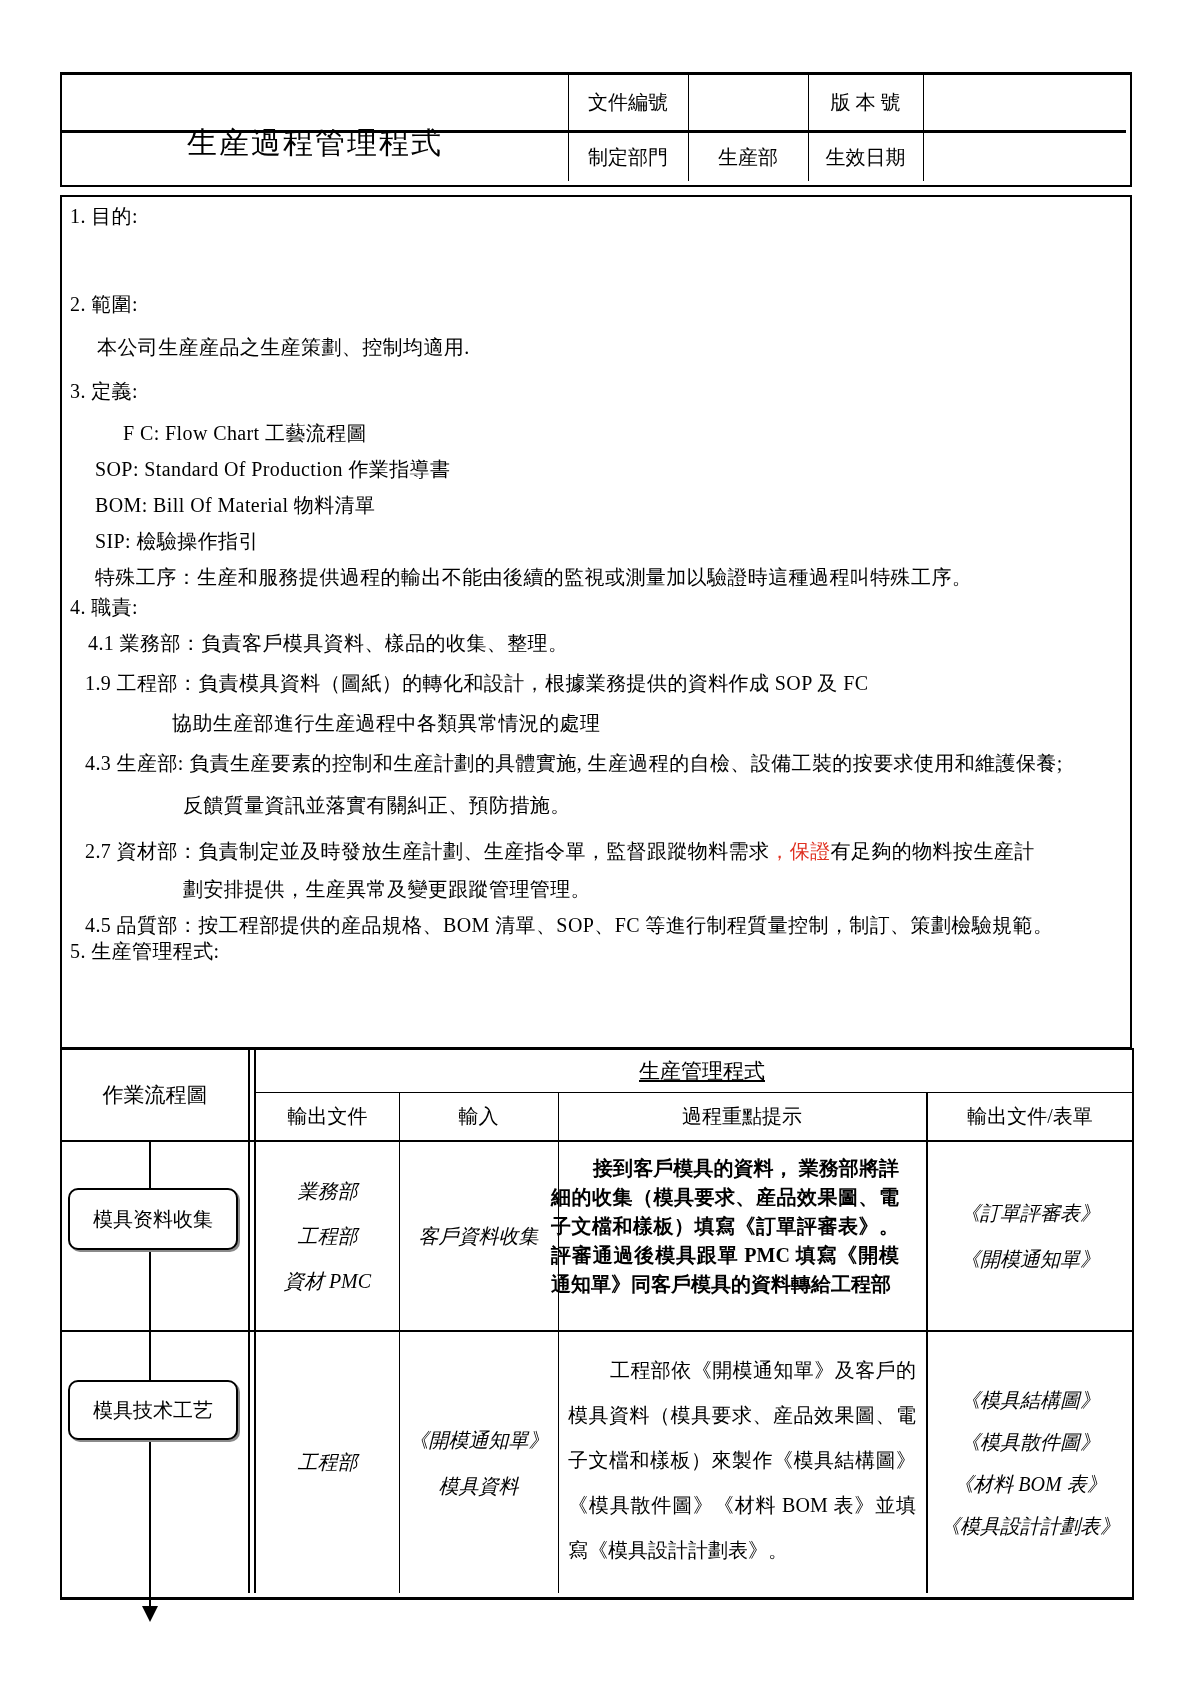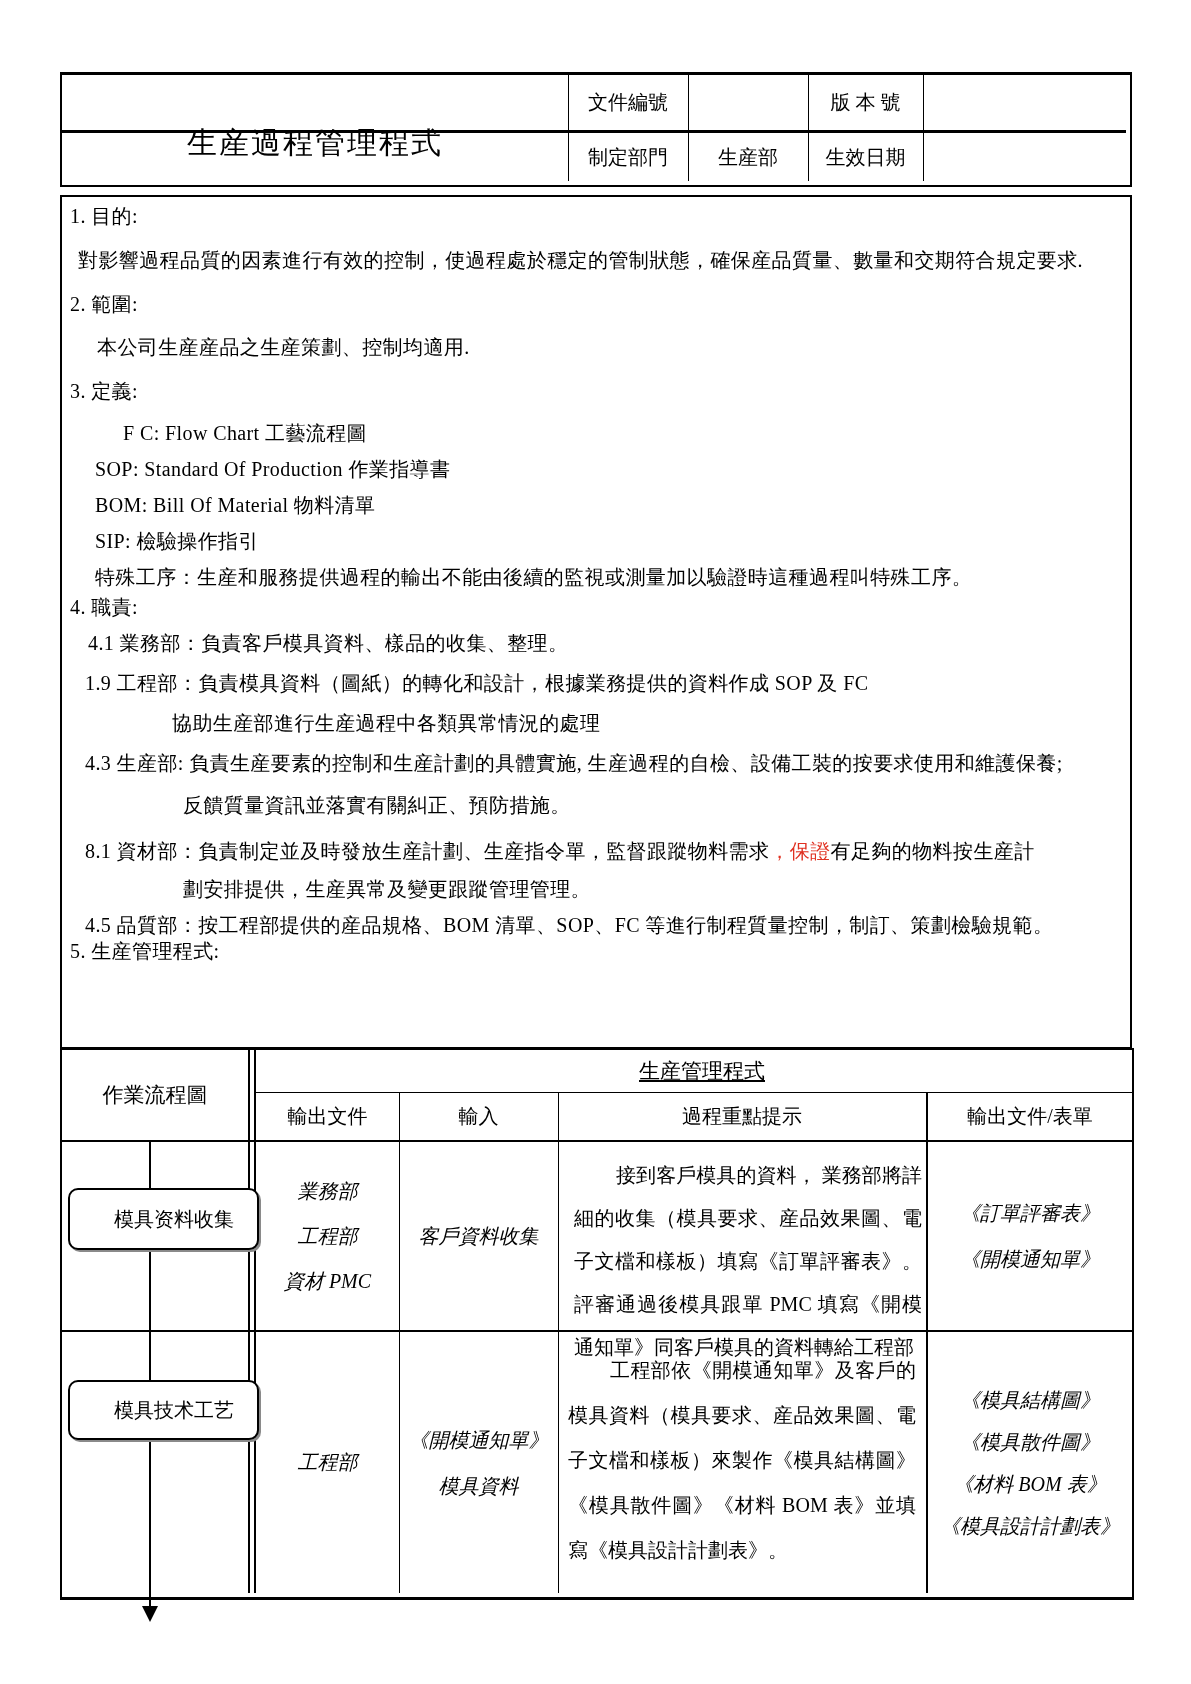--- a/index.html
+++ b/index.html
@@ -22,21 +22,21 @@
   
   #ptable{position:absolute;left:60px;top:1048px;width:1070px;height:547px;border:2px solid #000;border-bottom-width:3px;}
   #ptable .hcell{position:absolute;font-size:20px;display:flex;align-items:center;justify-content:center;white-space:pre;}
   .cellblock{position:absolute;display:flex;flex-direction:column;align-items:center;justify-content:center;font-size:20px;}
   .cellblock div{white-space:pre;font-style:italic;}
   .note{position:absolute;font-size:20px;text-align:justify;}
 
   
   .flowbox{position:absolute;border:2px solid #000;border-radius:10px;background:#fff;
            box-shadow:2px 2px 0 #8a8a8a;display:flex;align-items:center;justify-content:center;
-           font-size:20px;white-space:pre;z-index:3;padding-left:21px;}
+           font-size:20px;white-space:pre;z-index:3;}
   .flowline{position:absolute;width:2px;background:#000;}
   #flow-arrowhead{position:absolute;width:0;height:0;border-left:8px solid transparent;
            border-right:8px solid transparent;border-top:16px solid #000;}
 </style>
 </head>
 <body>
 
 <div id="page">
 
   <div id="hdr">
@@ -56,36 +56,35 @@
     <div class="cell" style="left:861px;top:0;width:203px;height:55px;"></div>
 
     <div class="cell" style="left:506px;top:58px;width:120px;height:48px;">制定部門</div>
     <div class="cell" style="left:626px;top:58px;width:120px;height:48px;">生産部</div>
     <div class="cell" style="left:746px;top:58px;width:115px;height:48px;">生效日期</div>
     <div class="cell" style="left:861px;top:58px;width:203px;height:48px;"></div>
   </div>
 
   <div id="content">
     <div class="t" style="left:8px;top:6px;">1. 目的:</div>
-    <div class="t" style="left:16px;top:50px;">對影響過程品質的因素進行有效的控制，使過程處於穩定的管制狀態，確保産品質量、數量和交期符合規定要求.</div>
     <div class="t" style="left:8px;top:94px;">2. 範圍:</div>
     <div class="t" style="left:35px;top:137px;">本公司生産産品之生産策劃、控制均適用.</div>
     <div class="t" style="left:8px;top:181px;">3. 定義:</div>
     <div class="t" style="left:33px;top:223px;margin-left:28px;">F C: Flow Chart 工藝流程圖</div>
     <div class="t" style="left:33px;top:259px;">SOP: Standard Of Production 作業指導書</div>
     <div class="t" style="left:33px;top:295px;">BOM: Bill Of Material 物料清單</div>
     <div class="t" style="left:33px;top:331px;">SIP: 檢驗操作指引</div>
     <div class="t" style="left:33px;top:367px;">特殊工序：生産和服務提供過程的輸出不能由後續的監視或測量加以驗證時這種過程叫特殊工序。</div>
     <div class="t" style="left:8px;top:397px;">4. 職責:</div>
     <div class="t" style="left:26px;top:433px;">4.1 業務部：負責客戶模具資料、樣品的收集、整理。</div>
     <div class="t" style="left:23px;top:473px;">1.9 工程部：負責模具資料（圖紙）的轉化和設計，根據業務提供的資料作成 SOP 及 FC</div>
     <div class="t" style="left:110px;top:513px;">協助生産部進行生産過程中各類異常情況的處理</div>
     <div class="t" style="left:23px;top:553px;">4.3 生産部: 負責生産要素的控制和生産計劃的具體實施, 生産過程的自檢、設備工裝的按要求使用和維護保養;</div>
     <div class="t" style="left:121px;top:595px;">反饋質量資訊並落實有關糾正、預防措施。</div>
-    <div class="t" style="left:23px;top:641px;"><span>8.1 資材部：負責制定並及時發放生産計劃、生産指令單，監督跟蹤物料需求</span><span class="red">，保證</span><span>有足夠的物料按生産計</span></div>
+    <div class="t" style="left:23px;top:641px;"><span>2.7 資材部：負責制定並及時發放生産計劃、生産指令單，監督跟蹤物料需求</span><span class="red">，保證</span><span>有足夠的物料按生産計</span></div>
     <div class="t" style="left:121px;top:679px;">劃安排提供，生産異常及變更跟蹤管理管理。</div>
     <div class="t" style="left:23px;top:715px;">4.5 品質部：按工程部提供的産品規格、BOM 清單、SOP、FC 等進行制程質量控制，制訂、策劃檢驗規範。</div>
     <div class="t" style="left:8px;top:741px;">5. 生産管理程式:</div>
   </div>
 
   <div id="ptable">
 
     <div class="vline" style="left:186px;top:0;width:2px;height:543px;"></div>
     <div class="vline" style="left:192px;top:0;width:2px;height:543px;"></div>
 
@@ -105,21 +104,21 @@
     <div class="hcell" style="left:496px;top:42px;width:368px;height:48px;">過程重點提示</div>
 
     <div class="cellblock" style="left:194px;top:92px;width:143px;height:188px;line-height:45px;">
       <div>業務部</div>
       <div>工程部</div>
       <div>資材 PMC</div>
     </div>
     <div class="cellblock" style="left:337px;top:92px;width:159px;height:188px;">
       <div>客戶資料收集</div>
     </div>
-    <div class="note" style="left:512px;top:104px;width:348px;line-height:43px;text-indent:42px;">接到客戶模具的資料， 業務部將詳細的收集（模具要求、産品效果圖、電子文檔和樣板）填寫《訂單評審表》。評審通過後模具跟單 PMC 填寫《開模通知單》同客戶模具的資料轉給工程部</div>
+    <div class="note" style="left:489px;top:104px;width:348px;line-height:29px;text-indent:42px;font-weight:bold;">接到客戶模具的資料， 業務部將詳細的收集（模具要求、産品效果圖、電子文檔和樣板）填寫《訂單評審表》。評審通過後模具跟單 PMC 填寫《開模通知單》同客戶模具的資料轉給工程部</div>
     <div class="cellblock" style="left:866px;top:92px;width:204px;height:188px;line-height:46px;">
       <div>《訂單評審表》</div>
       <div>《開模通知單》</div>
     </div>
 
     <div class="cellblock" style="left:194px;top:282px;width:143px;height:261px;">
       <div>工程部</div>
     </div>
     <div class="cellblock" style="left:337px;top:282px;width:159px;height:261px;line-height:46px;">
       <div>《開模通知單》</div>

